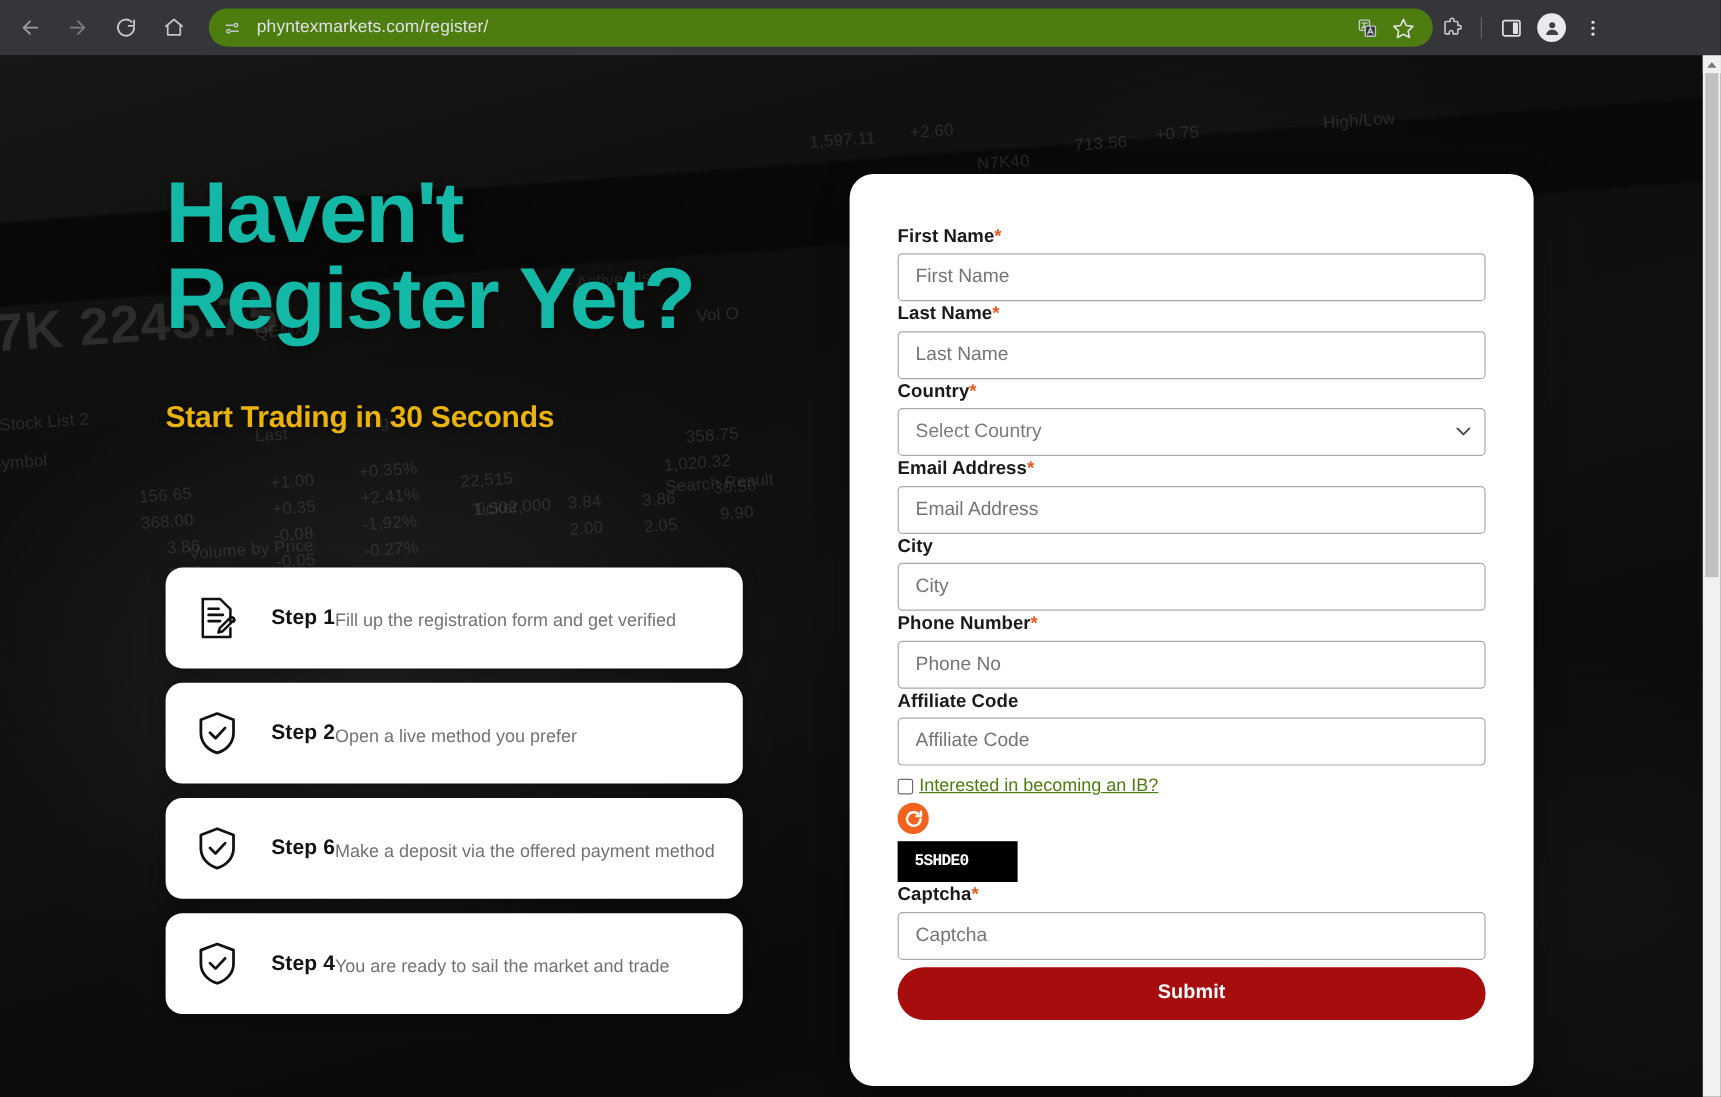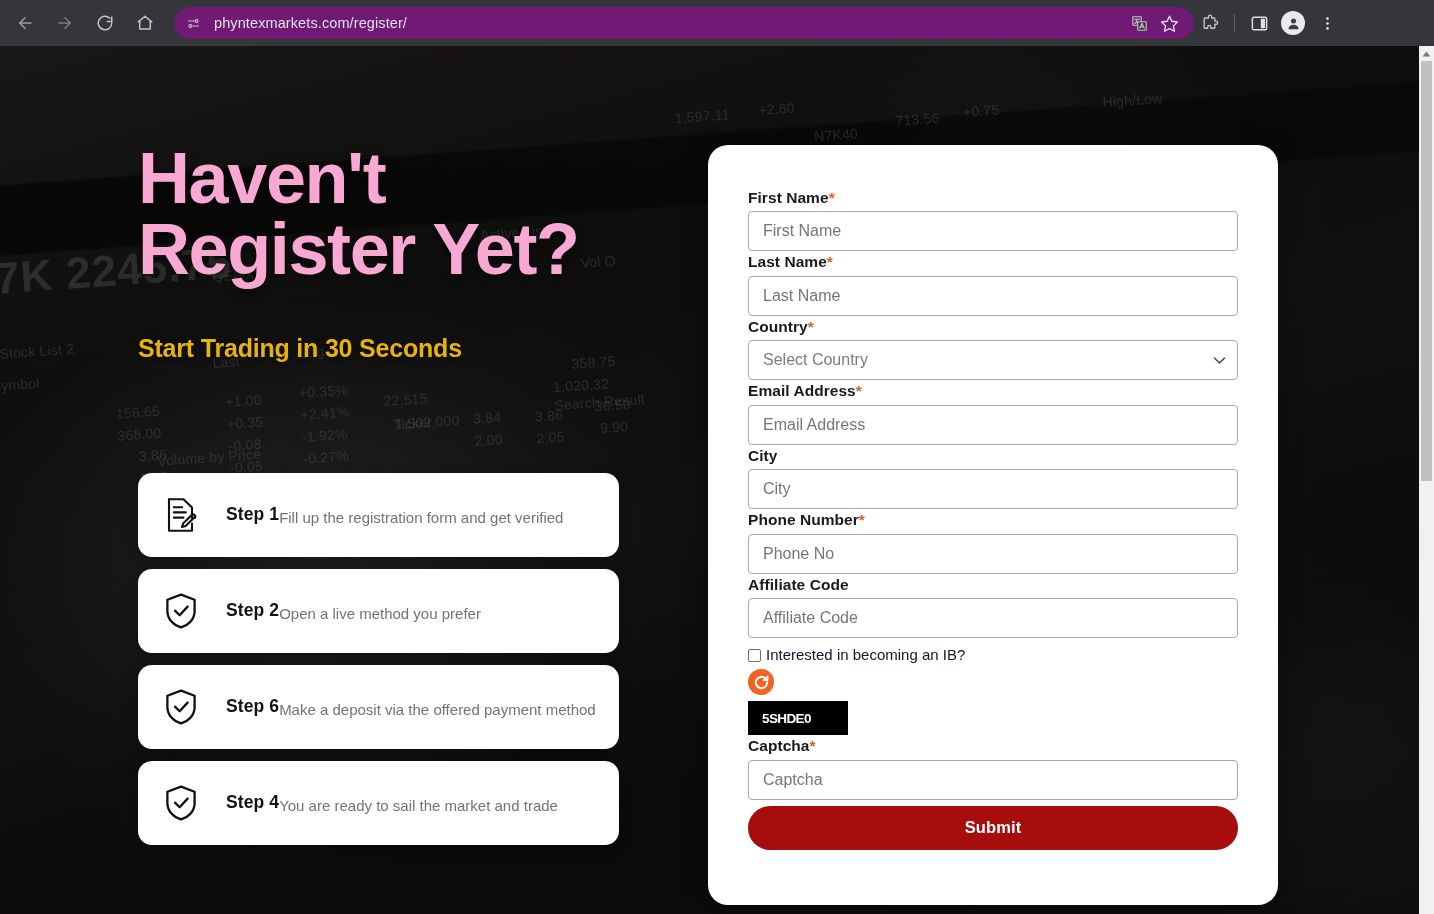--- a/index.html
+++ b/index.html
@@ -25,21 +25,21 @@
     border-radius: 50%;
     flex: 0 0 auto;
   }
   .nav-btn:first-child { margin-left: 8px; }
   .nav-btn svg { display: block; }
 
   .omnibox {
     margin-left: 12px;
     height: 32px;
     flex: 1 1 auto;
-    background: #701a75;
+    background: #4d7c0f;
     border-radius: 16px;
     display: flex; align-items: center;
     padding: 0 10px 0 6px;
     max-width: 1020px;
   }
   .site-icon {
     width: 26px; height: 26px;
     border-radius: 50%;
     display: flex; align-items: center; justify-content: center;
     flex: 0 0 auto;
@@ -132,21 +132,21 @@
   }
   .bg-ticker .mid { font-size: 14px; color: rgba(205,200,192,0.34); }
 
   
   .hero {
     position: absolute;
     left: 138px; top: 97px;
     width: 500px;
   }
   .hero-title {
-    color: #f9a8d4;
+    color: #14b8a6;
     font-size: 72px;
     line-height: 0.99;
     font-weight: 700;
     letter-spacing: -1.4px;
     text-shadow: 0 2px 10px rgba(0,0,0,0.55);
   }
   .hero-sub {
     margin-top: 48px;
     color: #eab308;
     font-size: 25px;
@@ -257,40 +257,41 @@
   .checkbox {
     width: 13px; height: 13px;
     border: 1px solid #6f6f6f;
     border-radius: 2px;
     background: #fff;
     margin-top: 3px;
     flex: 0 0 auto;
   }
   .checkrow-label {
     font-size: 15px;
-    color: #0f172a;
+    color: #4d7c0f;
+    text-decoration: underline;
   }
 
   .captcha-refresh {
     margin-top: 6px;
     width: 26px; height: 26px;
     border-radius: 50%;
     background: #f4621f;
     display: flex; align-items: center; justify-content: center;
   }
   .captcha-image {
     margin-top: 6px;
     width: 100px; height: 34px;
     background: #000000;
     display: flex; align-items: center;
     padding-left: 14px;
   }
   .captcha-text {
     color: #ffffff;
-    font-family: Liberation Sans, sans-serif;
+    font-family: Liberation Mono, monospace;
     font-size: 13.5px;
     font-weight: 700;
     letter-spacing: -0.6px;
   }
 
   .submit-btn {
     display: block;
     width: 100%;
     height: 44px;
     margin-top: 6px;

